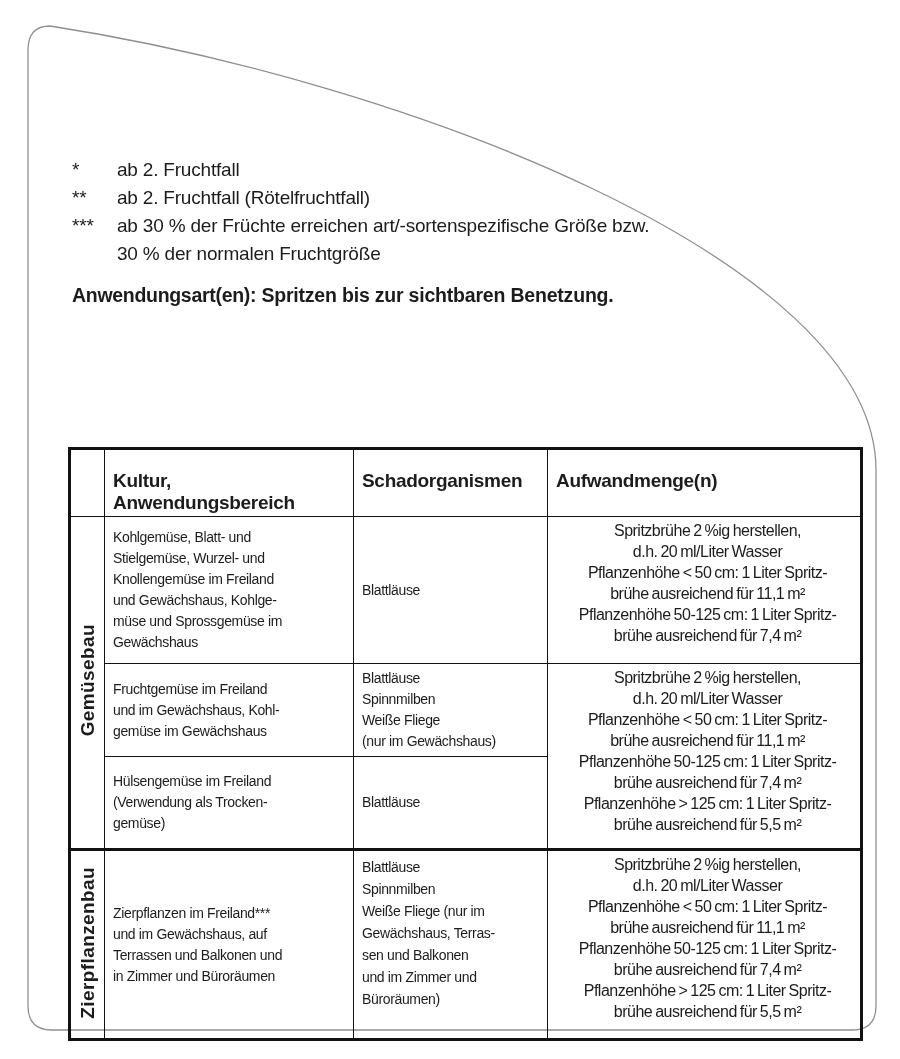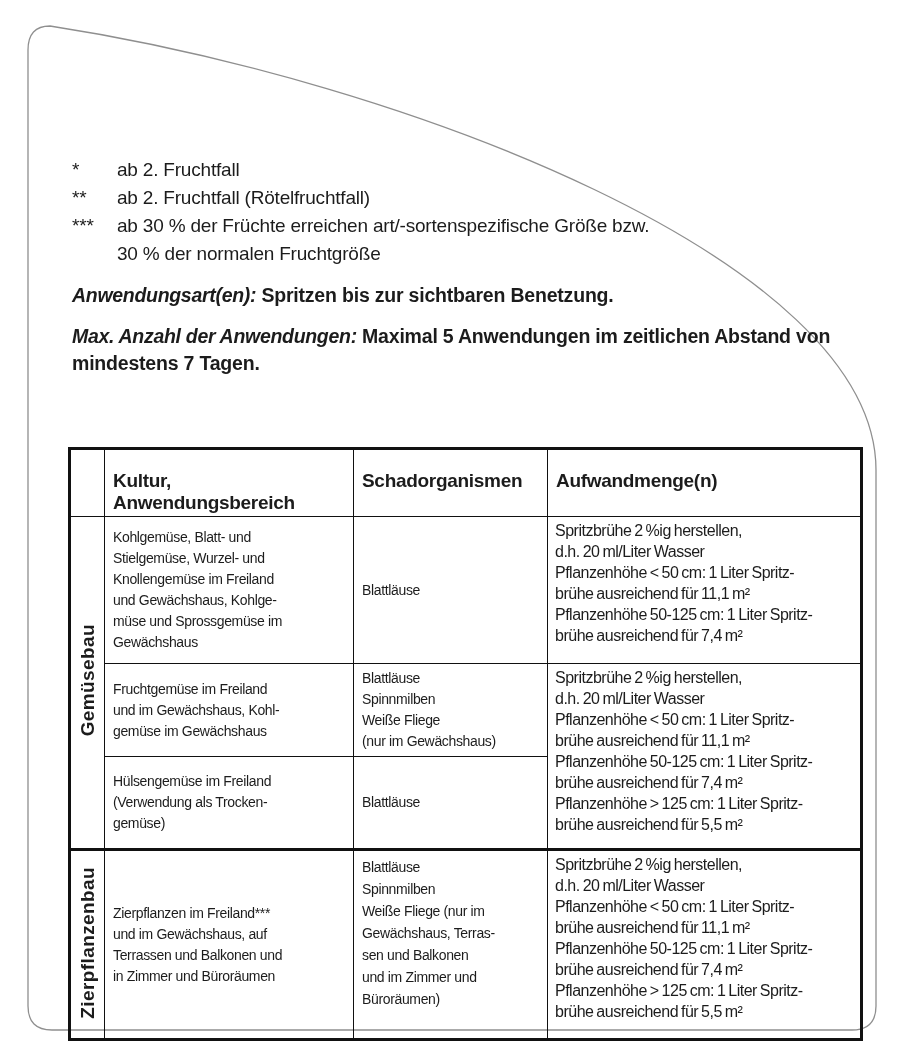--- a/index.html
+++ b/index.html
@@ -8,35 +8,35 @@
   .outline-svg{position:absolute;left:0;top:0;width:900px;height:1059px;}
 
   .content{position:absolute;left:72px;top:156px;width:802px;letter-spacing:-0.2px;}
 
   .footnotes{font-size:19px;line-height:28px;}
   .fn{display:grid;grid-template-columns:34px 1fr;}
   .fn-marker{font-weight:400;}
   .fn-text{white-space:pre-line;margin-left:11px;}
 
   .sec{margin:14px 0 0 0;font-size:19.5px;line-height:27px;}
-  .sec b{letter-spacing:-0.3px;font-style:italic;}
+  .sec b{letter-spacing:-0.3px;}
   .sec-text{white-space:pre-line;font-weight:bold;}
 
   table.usage{position:absolute;left:68px;top:447px;width:792px;border-collapse:collapse;table-layout:fixed;
     border:3px solid #111;}
   table.usage td, table.usage th{border:1.5px solid #111;box-sizing:border-box;overflow:hidden;}
   thead tr{height:48px;}
   tr.r1{height:147px;} tr.r2{height:93px;} tr.r3{height:93px;} tr.r4{height:190px;}
   thead th{border-bottom:2.5px solid #111;font-size:19px;line-height:22px;text-align:left;vertical-align:top;
     padding:20px 6px 2px 8px;white-space:pre;font-weight:700;letter-spacing:-0.3px;}
   td.kultur, td.schad{white-space:pre;font-size:14px;line-height:21px;letter-spacing:-0.35px;
     vertical-align:middle;padding:2px 4px 2px 8px;}
   td.schad.top{vertical-align:top;line-height:22px;padding-top:5px;}
   td.auf{white-space:pre;font-size:16px;line-height:21px;letter-spacing:-0.5px;word-spacing:-1px;
-    vertical-align:top;padding:3px 0 2px 7px;}
+    vertical-align:top;padding:3px 0 2px 7px;text-align:center;}
   td.vlabel{padding:0;text-align:center;vertical-align:middle;}
   .vtext{writing-mode:vertical-rl;transform:rotate(180deg);margin:0 auto;display:inline-block;
     font-weight:700;font-size:19px;letter-spacing:0.4px;}
   tr.group-start td{border-top:3px solid #111;}
 </style>
 </head>
 <body>
 
 <div class="page">
 
@@ -58,22 +58,20 @@
       <div class="fn">
         <span class="fn-marker">***</span>
         <span class="fn-text">ab 30 % der Früchte erreichen art/-sortenspezifische Größe bzw.
 30 % der normalen Fruchtgröße</span>
       </div>
     </div>
 
     <p class="sec"><b>Anwendungsart(en):</b> <span class="sec-text">Spritzen bis zur sichtbaren Benetzung.</span></p>
 
 
-    <p class="sec"><b>Max. Anzahl der Anwendungen:</b> <span class="sec-text">Maximal 5 Anwendungen im zeitlichen Abstand von
-mindestens 7 Tagen.</span></p>
 
   </div>
 
   <table class="usage">
     <colgroup>
       <col style="width:35px">
       <col style="width:249px">
       <col style="width:194px">
       <col style="width:314px">
     </colgroup>

